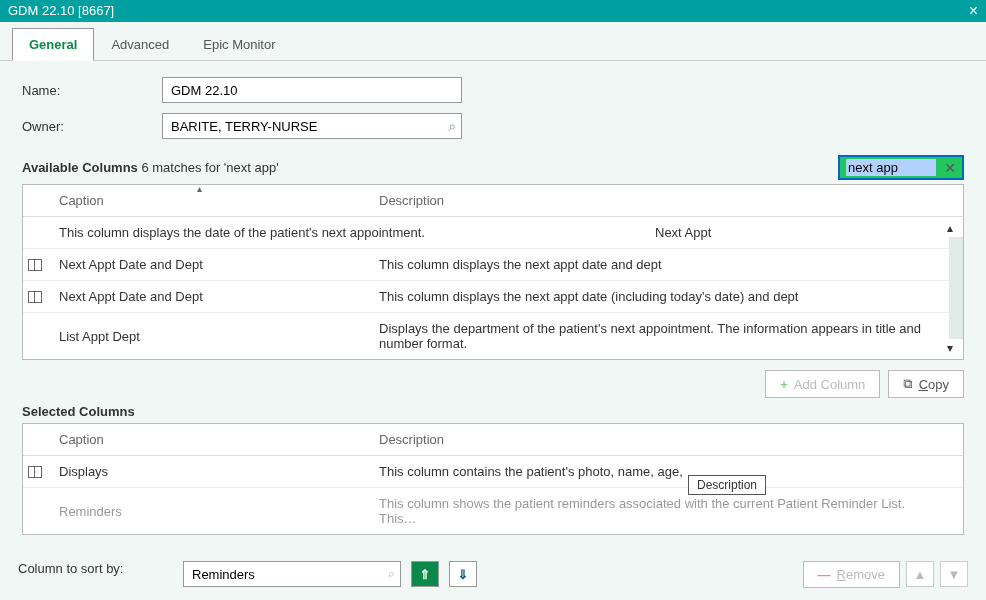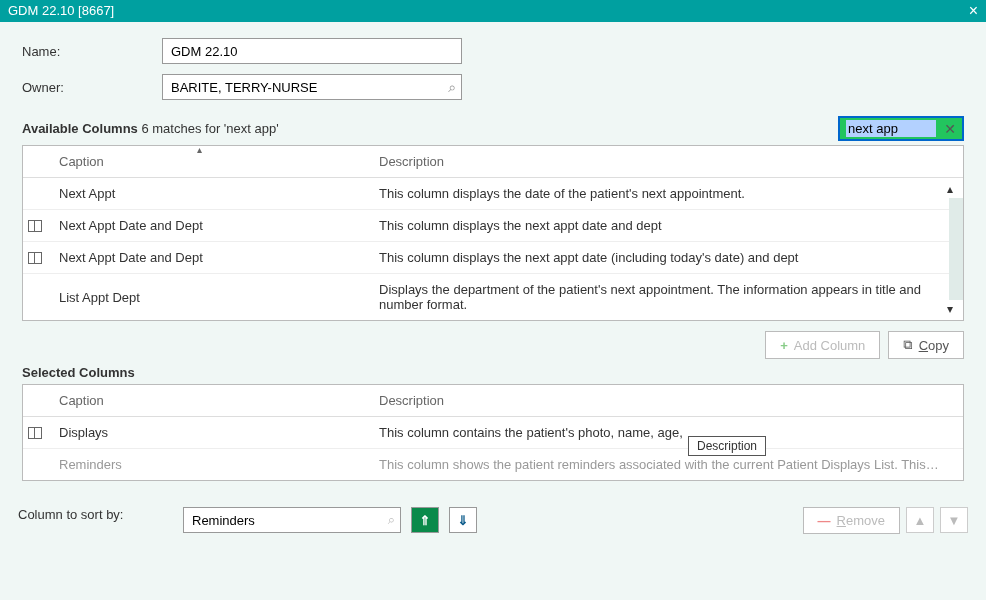--- a/index.html
+++ b/index.html
@@ -254,20 +254,25 @@
 </style>
 </head>
 <body>
 
 <div class="titlebar">
   <span>GDM 22.10 [8667]</span>
   <span class="titlebar-close">×</span>
 </div>
 
 <div class="main">
+  <div class="tabs">
+    <div class="tab active">General</div>
+    <div class="tab">Advanced</div>
+    <div class="tab">Epic Monitor</div>
+  </div>
 
   <div class="content">
 
     <div class="form-row">
       <div class="form-label">Name:</div>
       <input class="form-input" value="GDM 22.10" style="">
     </div>
 
     <div class="form-row">
       <div class="form-label">Owner:</div>
@@ -294,22 +299,22 @@
         <div class="th th-icon"></div>
         <div class="th th-caption">
           <span>Caption</span>
           <span class="sort-ind">▴</span>
         </div>
         <div class="th th-desc">Description</div>
       </div>
       <div class="tbody" style="position:relative;">
         <div class="tr">
           <div class="td td-icon"></div>
+          <div class="td td-desc">This column displays the date of the patient's next appointment.</div>
           <div class="td td-caption">Next Appt</div>
-          <div class="td td-desc">This column displays the date of the patient's next appointment.</div>
         </div>
         <div class="tr">
           <div class="td td-icon">
                 <span class="col-icon"></span>
               </div>
           <div class="td td-caption">Next Appt Date and Dept</div>
           <div class="td td-desc">This column displays the next appt date and dept</div>
         </div>
         <div class="tr">
           <div class="td td-icon">
@@ -356,21 +361,21 @@
         <div class="tr">
           <div class="td td-icon">
                 <span class="col-icon"></span>
               </div>
           <div class="td td-caption">Displays</div>
           <div class="td td-desc">This column contains the patient's photo, name, age, </div>
         </div>
         <div class="tr muted" style="border-bottom:none;">
           <div class="td td-icon"></div>
           <div class="td td-caption">Reminders</div>
-          <div class="td td-desc">This column shows the patient reminders associated with the current Patient Displays List. This…</div>
+          <div class="td td-desc">This column shows the patient reminders associated with the current Patient Reminder List. This…</div>
         </div>
       </div>
     </div>
     <div class="tooltip" style="top:52px; left:666px;">Description</div>
     </div>
 
   </div>
 
   <div class="bottom-row">
     <div class="sort-label">Column to sort by:</div>

